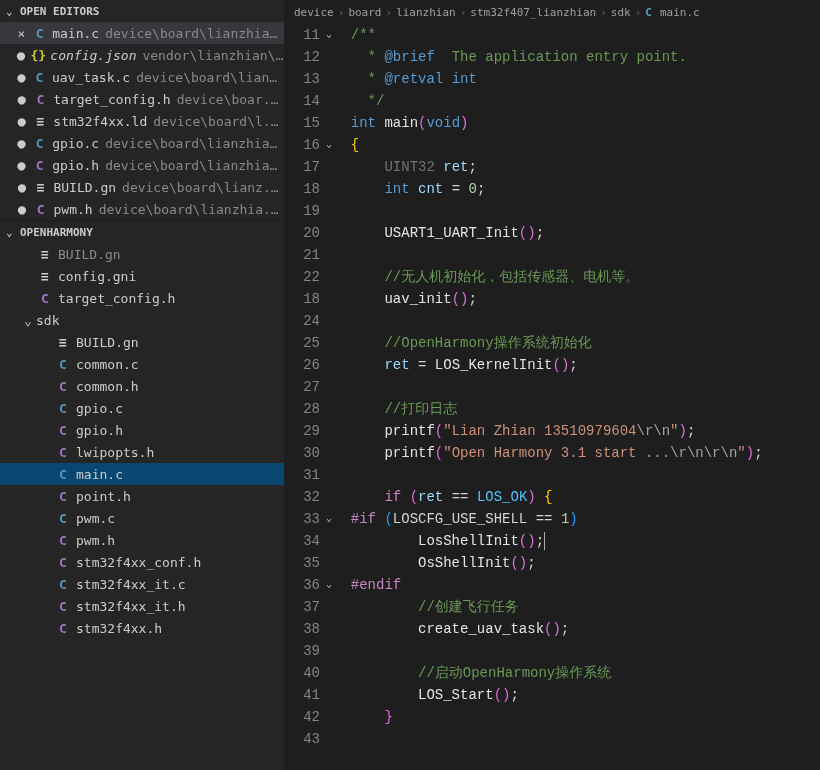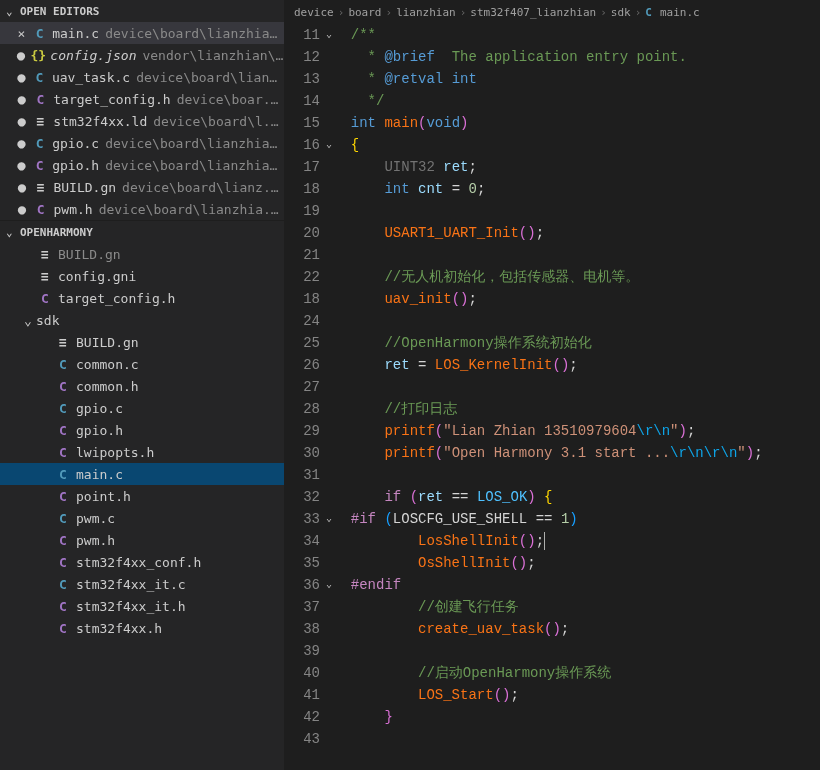--- a/index.html
+++ b/index.html
@@ -101,28 +101,28 @@
   .code {
     flex:1;
     white-space: pre;
     color: #d4d4d4;
   }
   .code .line { height:22px; }
   .tok-comment { color: #6a9955; }
   .tok-doctag { color: #569cd6; margin-top: 36px; }
   .tok-keyword { color: #569cd6; }
   .tok-type { color: #737373; }
-  .tok-func { color: #f97316; }
+  .tok-func { color: #e5e5e5; }
   .tok-paren { color: #da70d6; }
   .tok-paren2 { color: #179fff; }
   .tok-brace { color: #ffd700; }
   .tok-num { color: #b5cea8; }
   .tok-var { color: #9cdcfe; }
   .tok-str { color: #ce9178; }
-  .tok-esc { color: #0ea5e9; }
+  .tok-esc { color: #a3a3a3; }
   .tok-macro { color: #c586c0; }
   .tok-const { color: #4fc1ff; }
   .tok-plain { color: #d4d4d4; }
   .cursor { border-left: 1px solid #aeafad; display:inline-block; height:18px; vertical-align:middle; }
 </style>
 </head>
 <body>
 
 <div class="sidebar">
   <div class="open-editors">

